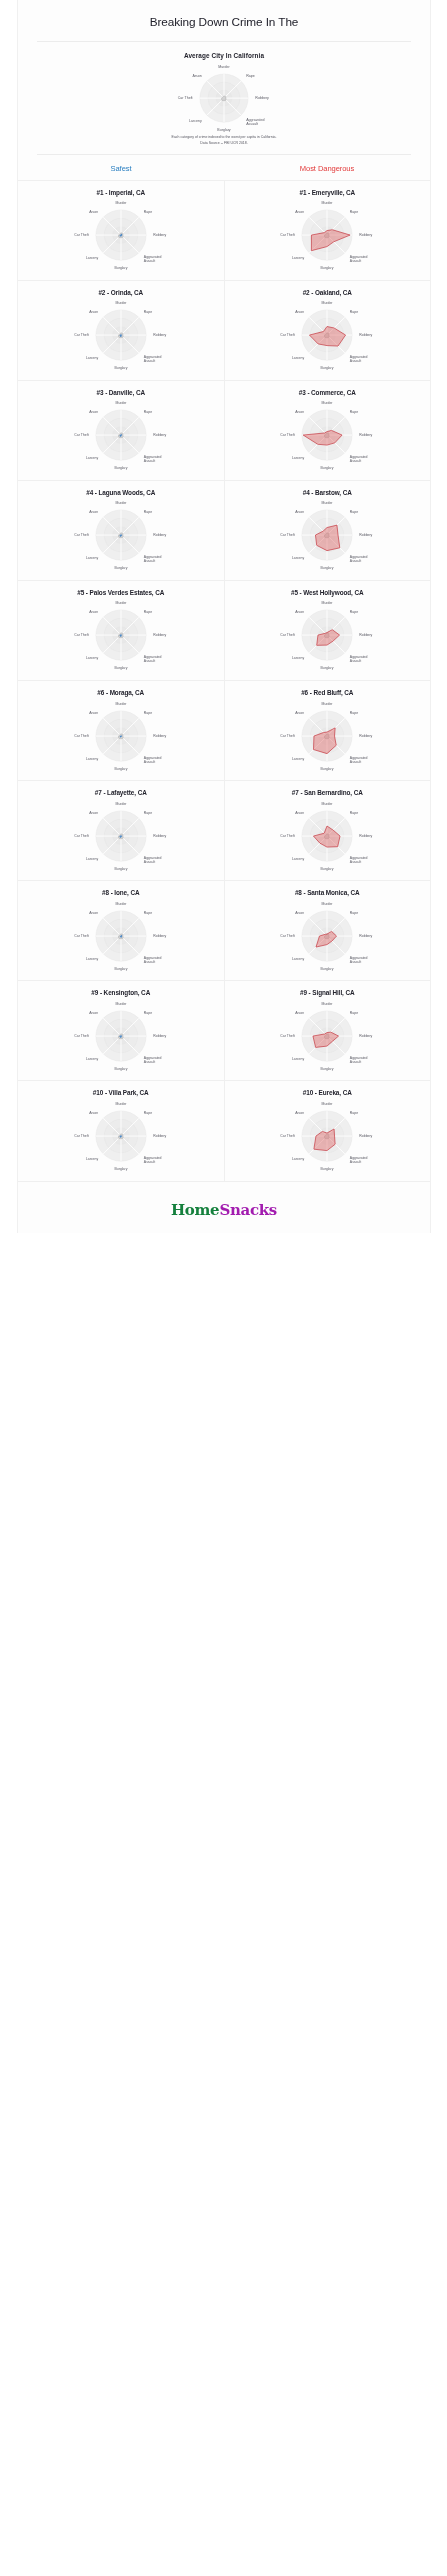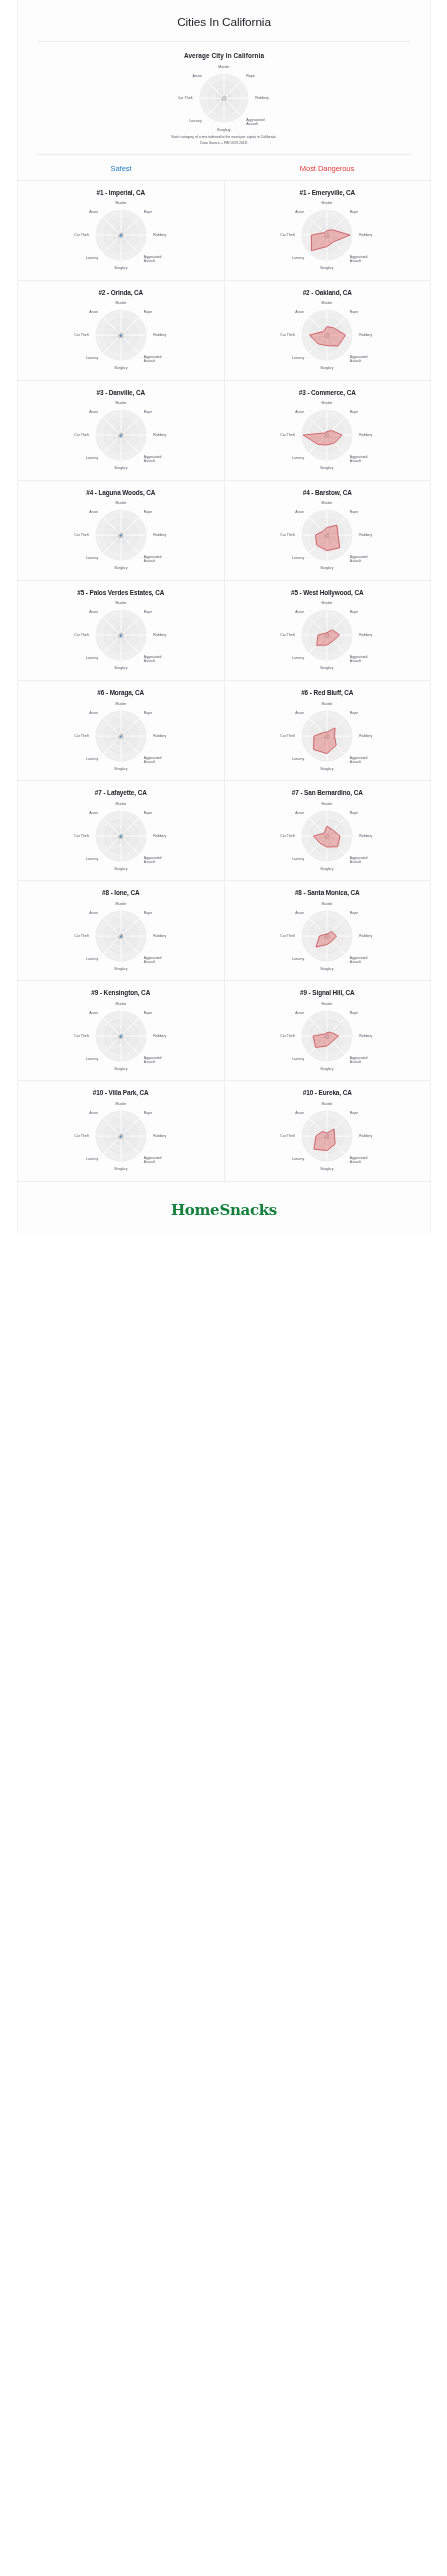--- a/index.html
+++ b/index.html
@@ -119,33 +119,33 @@
     padding: 19px 0 14.6px 0;
     border-top: 0.6px solid #efefef;
   }
   .logo {
     font-family: "DejaVu Serif", serif;
     font-size: 15px;
     font-weight: 700;
     letter-spacing: -0.3px;
   }
   .logo .home { color: #15803d; }
-  .logo .snacks { color: #15803d; }
+  .logo .snacks { color: #a21caf; }
 
   svg { display: block; }
   .ax-label { font-family: "Liberation Sans", sans-serif; fill: #5a5a64; }
 </style>
 </head>
 <body>
 
 <div class="page">
   <div class="inner">
 
     <div class="title-block">
-      <div class="title-line">Cities In California</div>
+      <div class="title-line">Breaking Down Crime In The</div>
     </div>
     <div class="divider"></div>
 
     <div class="avg-block">
       <div class="avg-title">Average City In California</div>
       <div class="avg-chart-wrap">
         <div id="avg-chart-slot">
             <svg width="140" height="74" viewBox="0 0 250 132">
               <g>
                 <circle cx="125" cy="68" r="43" fill="#efefef" stroke="#e2e2e2" stroke-width="0.7"></circle>

